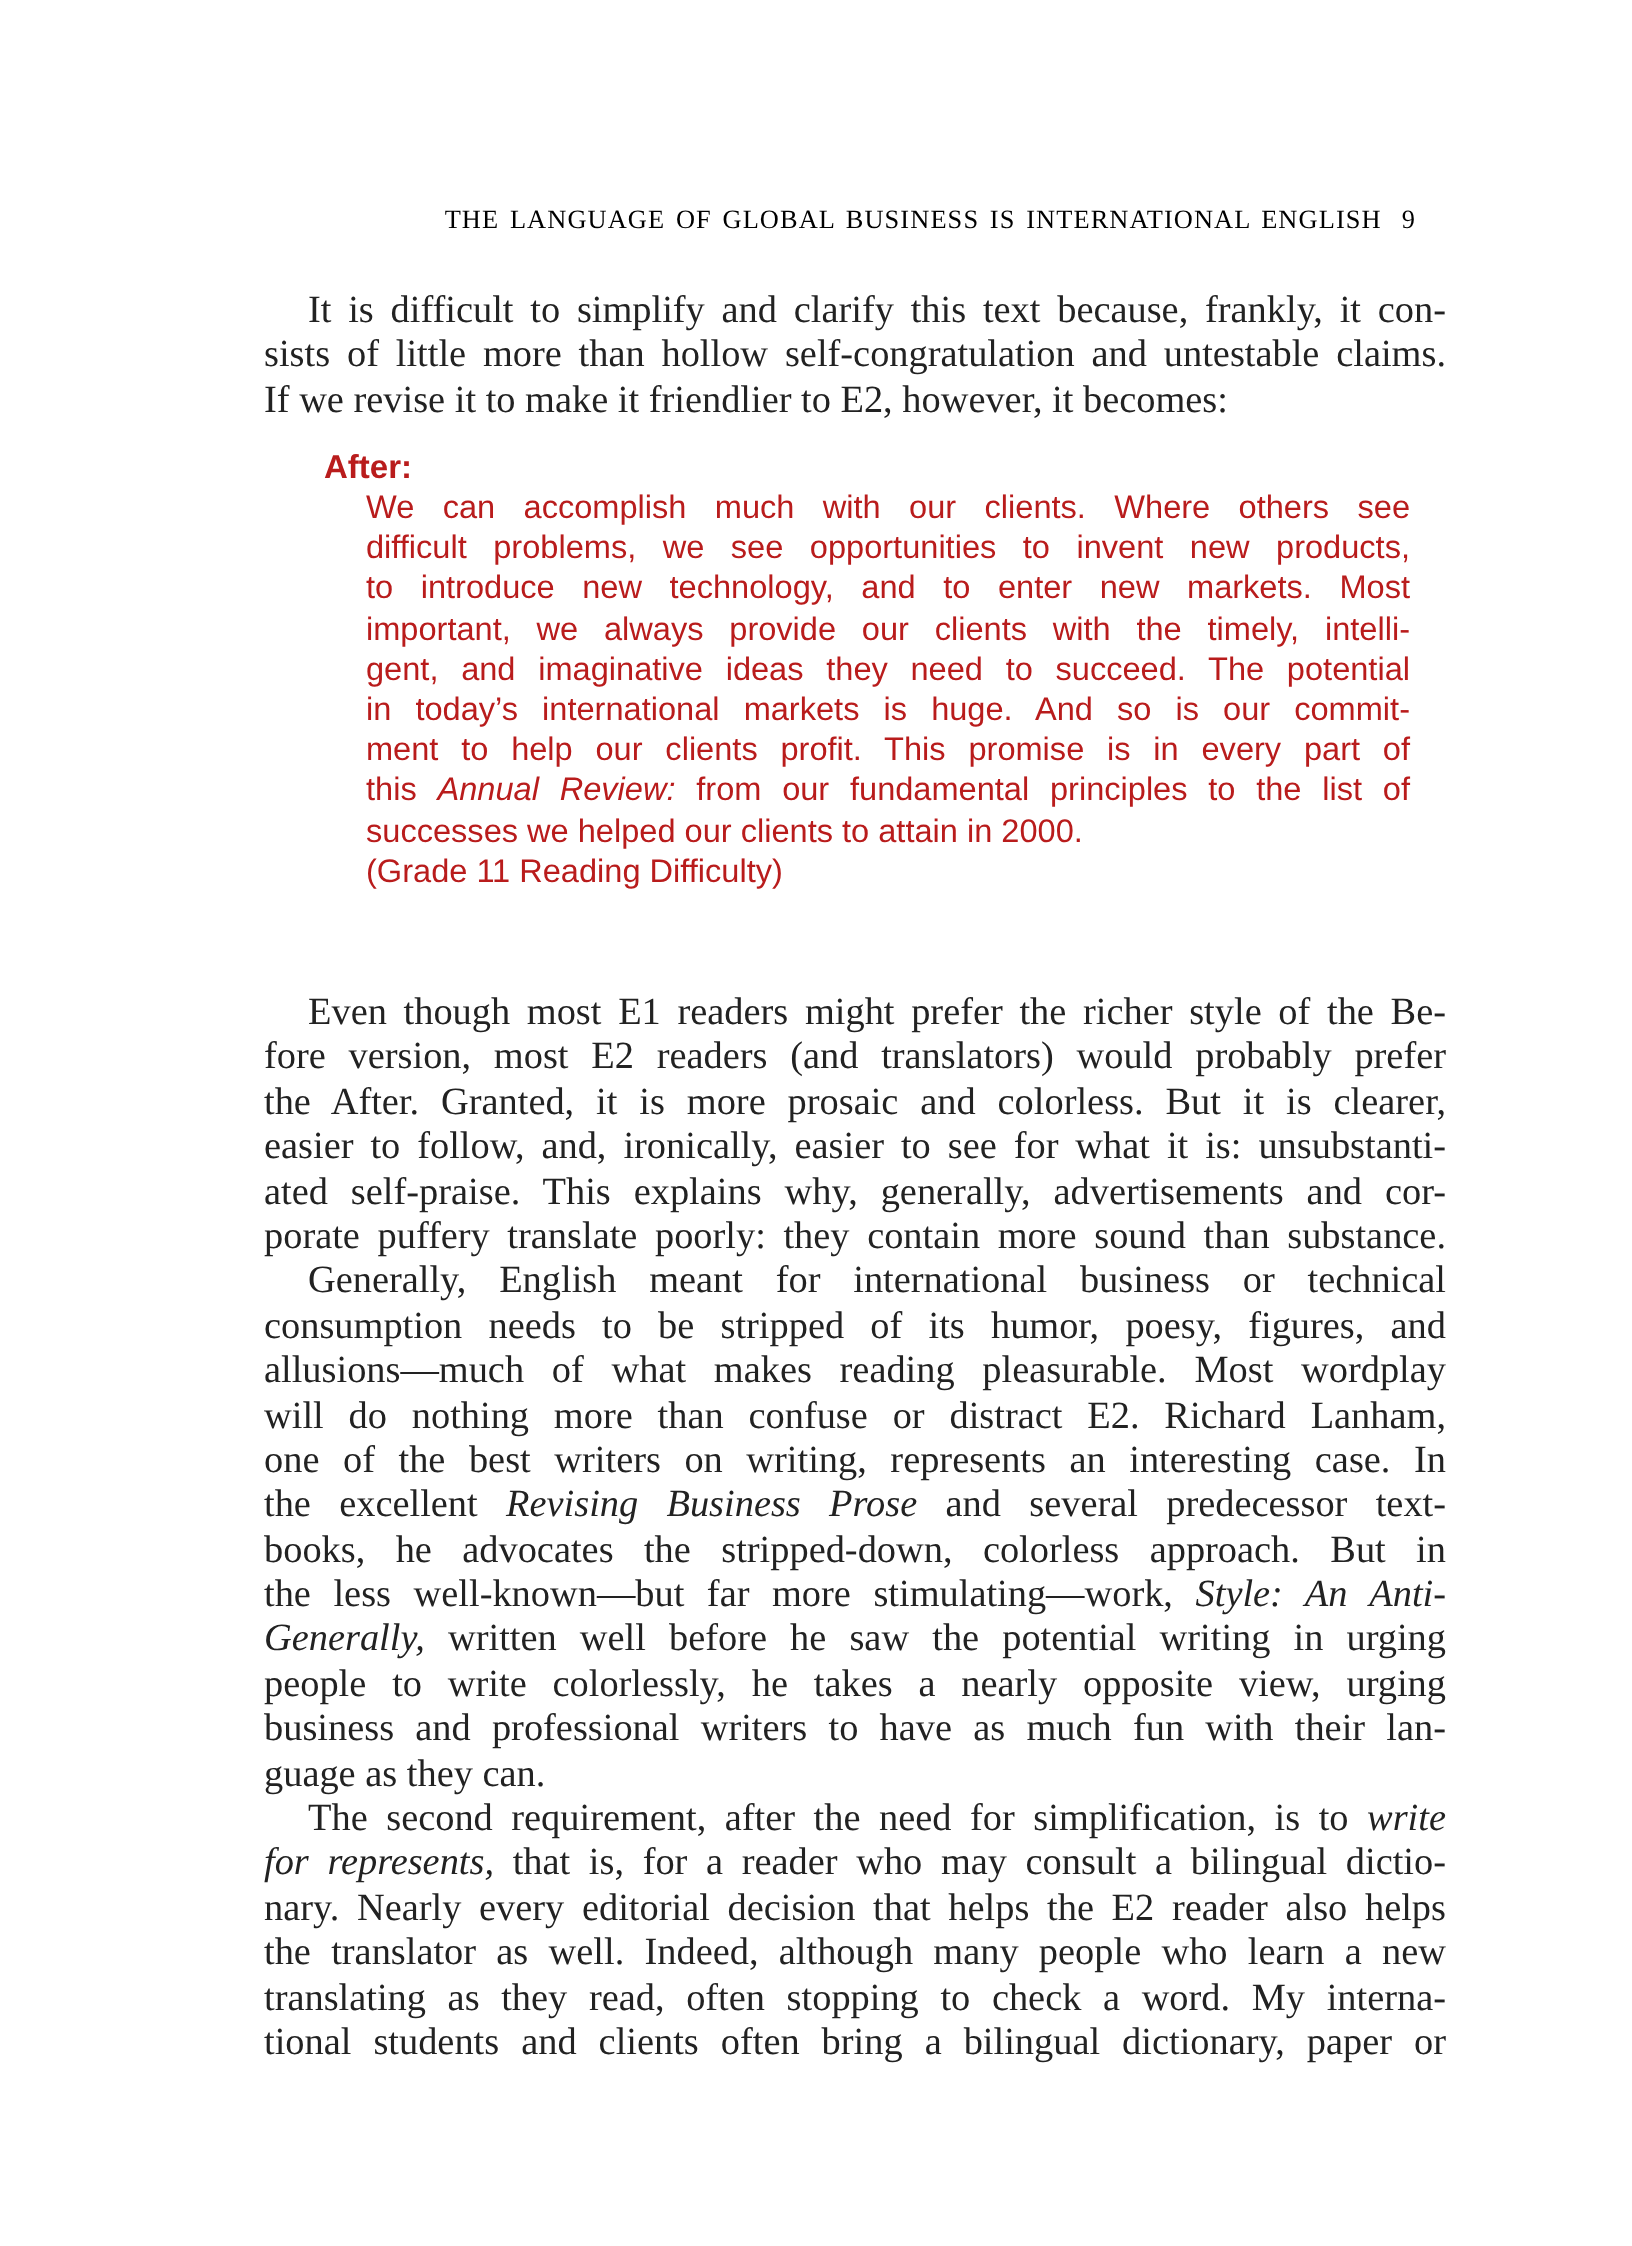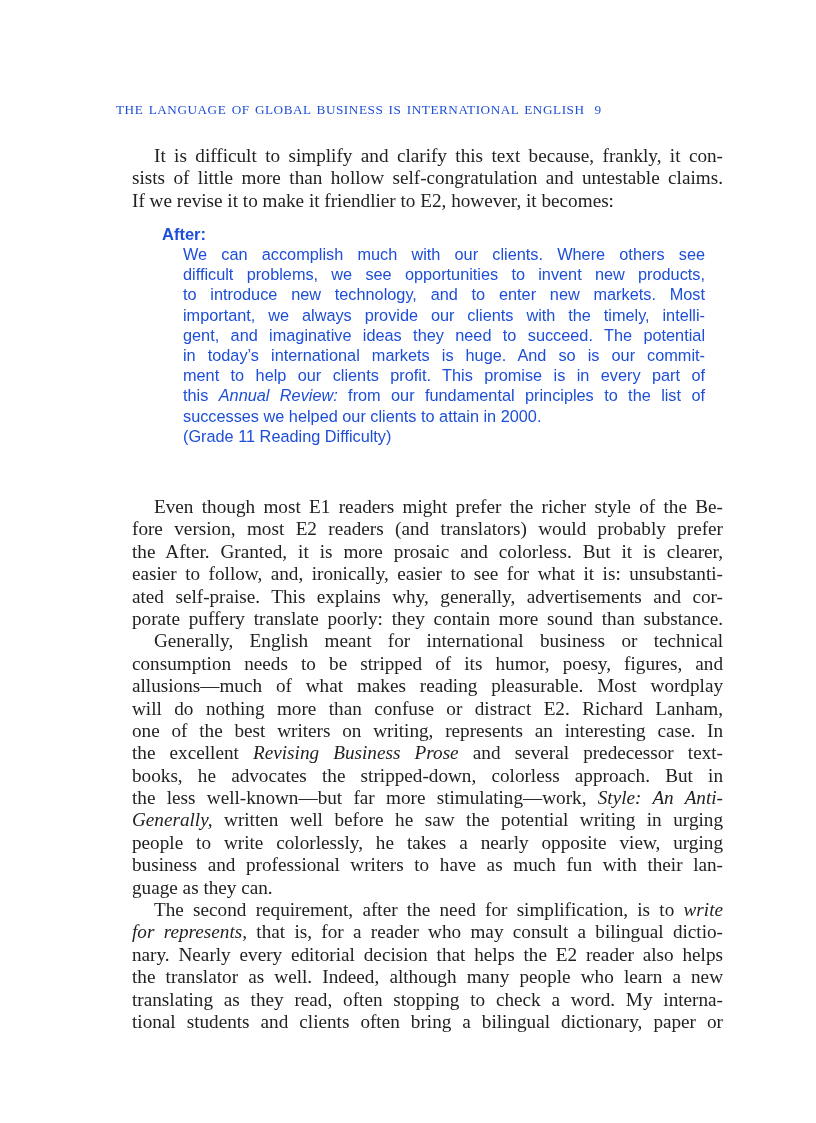--- a/index.html
+++ b/index.html
@@ -2,35 +2,35 @@
 <html><head>
 <meta charset="utf-8">
 <style>
   html, body { margin: 0; padding: 0; background: #ffffff; }
   body { width: 816px; height: 1123px; position: relative; overflow: hidden; color: #1f1f1f; }
   .page { position: absolute; left: 0; top: 0; width: 816px; height: 1123px; }
   .running-head {
     position: absolute; left: 116px; top: 102px; width: 592px;
     font-family: "Liberation Serif", "DejaVu Serif", serif;
     font-size: 13.2px; letter-spacing: 0.55px; word-spacing: 1.5px;
-    color: #1d4ed8; white-space: nowrap;
+    text-align: right; color: #000000; white-space: nowrap;
   }
   .running-head .pn { margin-left: 10px; }
   .body {
     position: absolute; left: 132px; width: 591px;
     font-family: "Liberation Serif", "DejaVu Serif", serif;
     font-size: 19.2px; line-height: 22.4px; color: #222;
     text-align: justify; hyphens: manual;
   }
   .line { display: block; text-align: justify; text-align-last: justify; white-space: nowrap; height: 22.4px; }
   .line.last { text-align-last: left; }
   .indent { padding-left: 22px; }
   .block {
     position: absolute; left: 162px; width: 543px;
-    font-family: "Liberation Sans", "DejaVu Sans", sans-serif; color: #1d4ed8;
+    font-family: "Liberation Sans", "DejaVu Sans", sans-serif; color: #b91c1c;
   }
   .block .label { font-weight: bold; font-size: 16.5px; line-height: 20px; }
   .block .content { margin-left: 21px; font-size: 16.3px; line-height: 20.2px; }
   .block .line { height: 20.2px; }
   em { font-style: italic; }
 </style>
 </head>
 <body>
 
 <div class="page">

